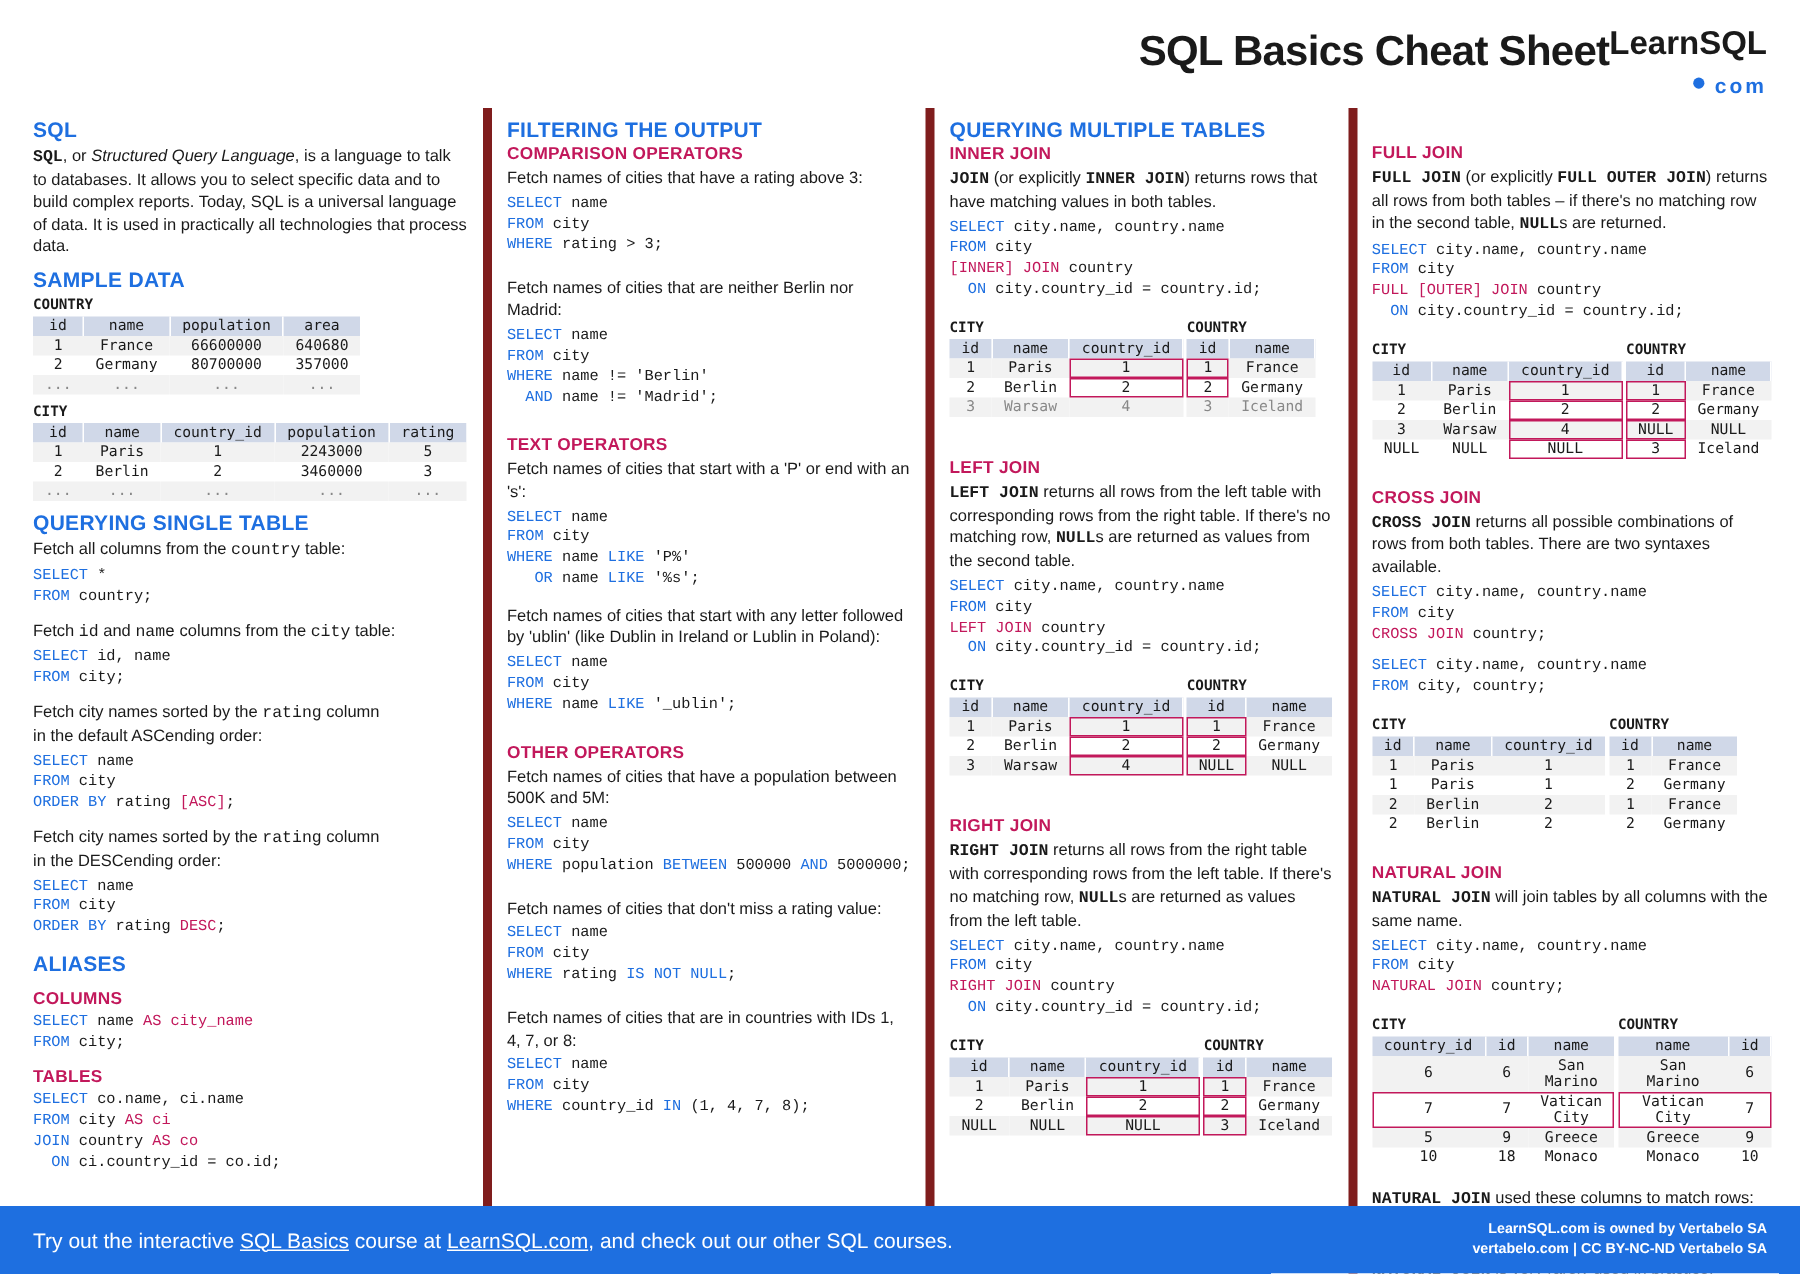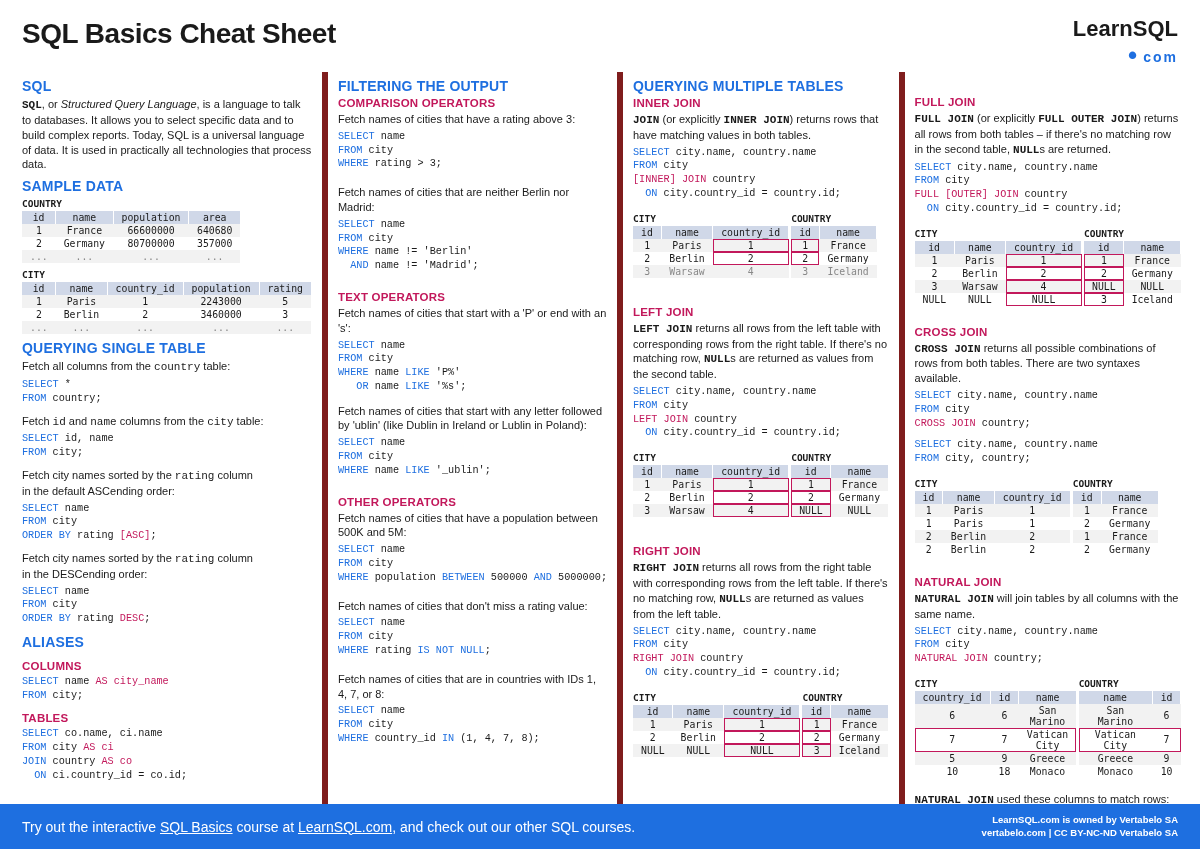--- a/index.html
+++ b/index.html
@@ -1,18 +1,18 @@
 <!DOCTYPE html>
 <html><head>
 <meta charset="utf-8">
 <style>
 * { margin:0; padding:0; box-sizing:border-box; }
 body { font-family:"Segoe UI",Arial,sans-serif; background:#fff; width:1200px; height:849px; font-size:10.5px; color:#1a1a1a; position:relative; }
 .page { padding:18px 22px 0 22px; }
-.top { display:flex; justify-content:space-between; align-items:flex-start; margin-bottom:6px; }
+.top { display:flex; justify-content:flex-end; align-items:flex-start; margin-bottom:6px; }
 h1 { font-size:28px; font-weight:800; letter-spacing:-0.5px; }
 .logo { text-align:right; font-weight:800; font-size:22px; line-height:1; }
 .logo .dot { color:#1e6fe0; font-size:26px; position:relative; top:2px; }
 .logo .com { color:#1e6fe0; font-size:14px; font-weight:700; display:block; letter-spacing:2px; margin-top:-2px; }
 .cols { display:flex; gap:0; }
 .col { flex:1; padding:0 10px; }
 .col + .col { border-left:6px solid #7f1d1d; }
 .col:first-child { padding-left:0; }
 .col:last-child { padding-right:0; }
 h2 { color:#1e6fe0; font-size:14px; font-weight:800; margin:6px 0 3px; letter-spacing:0.2px; }

